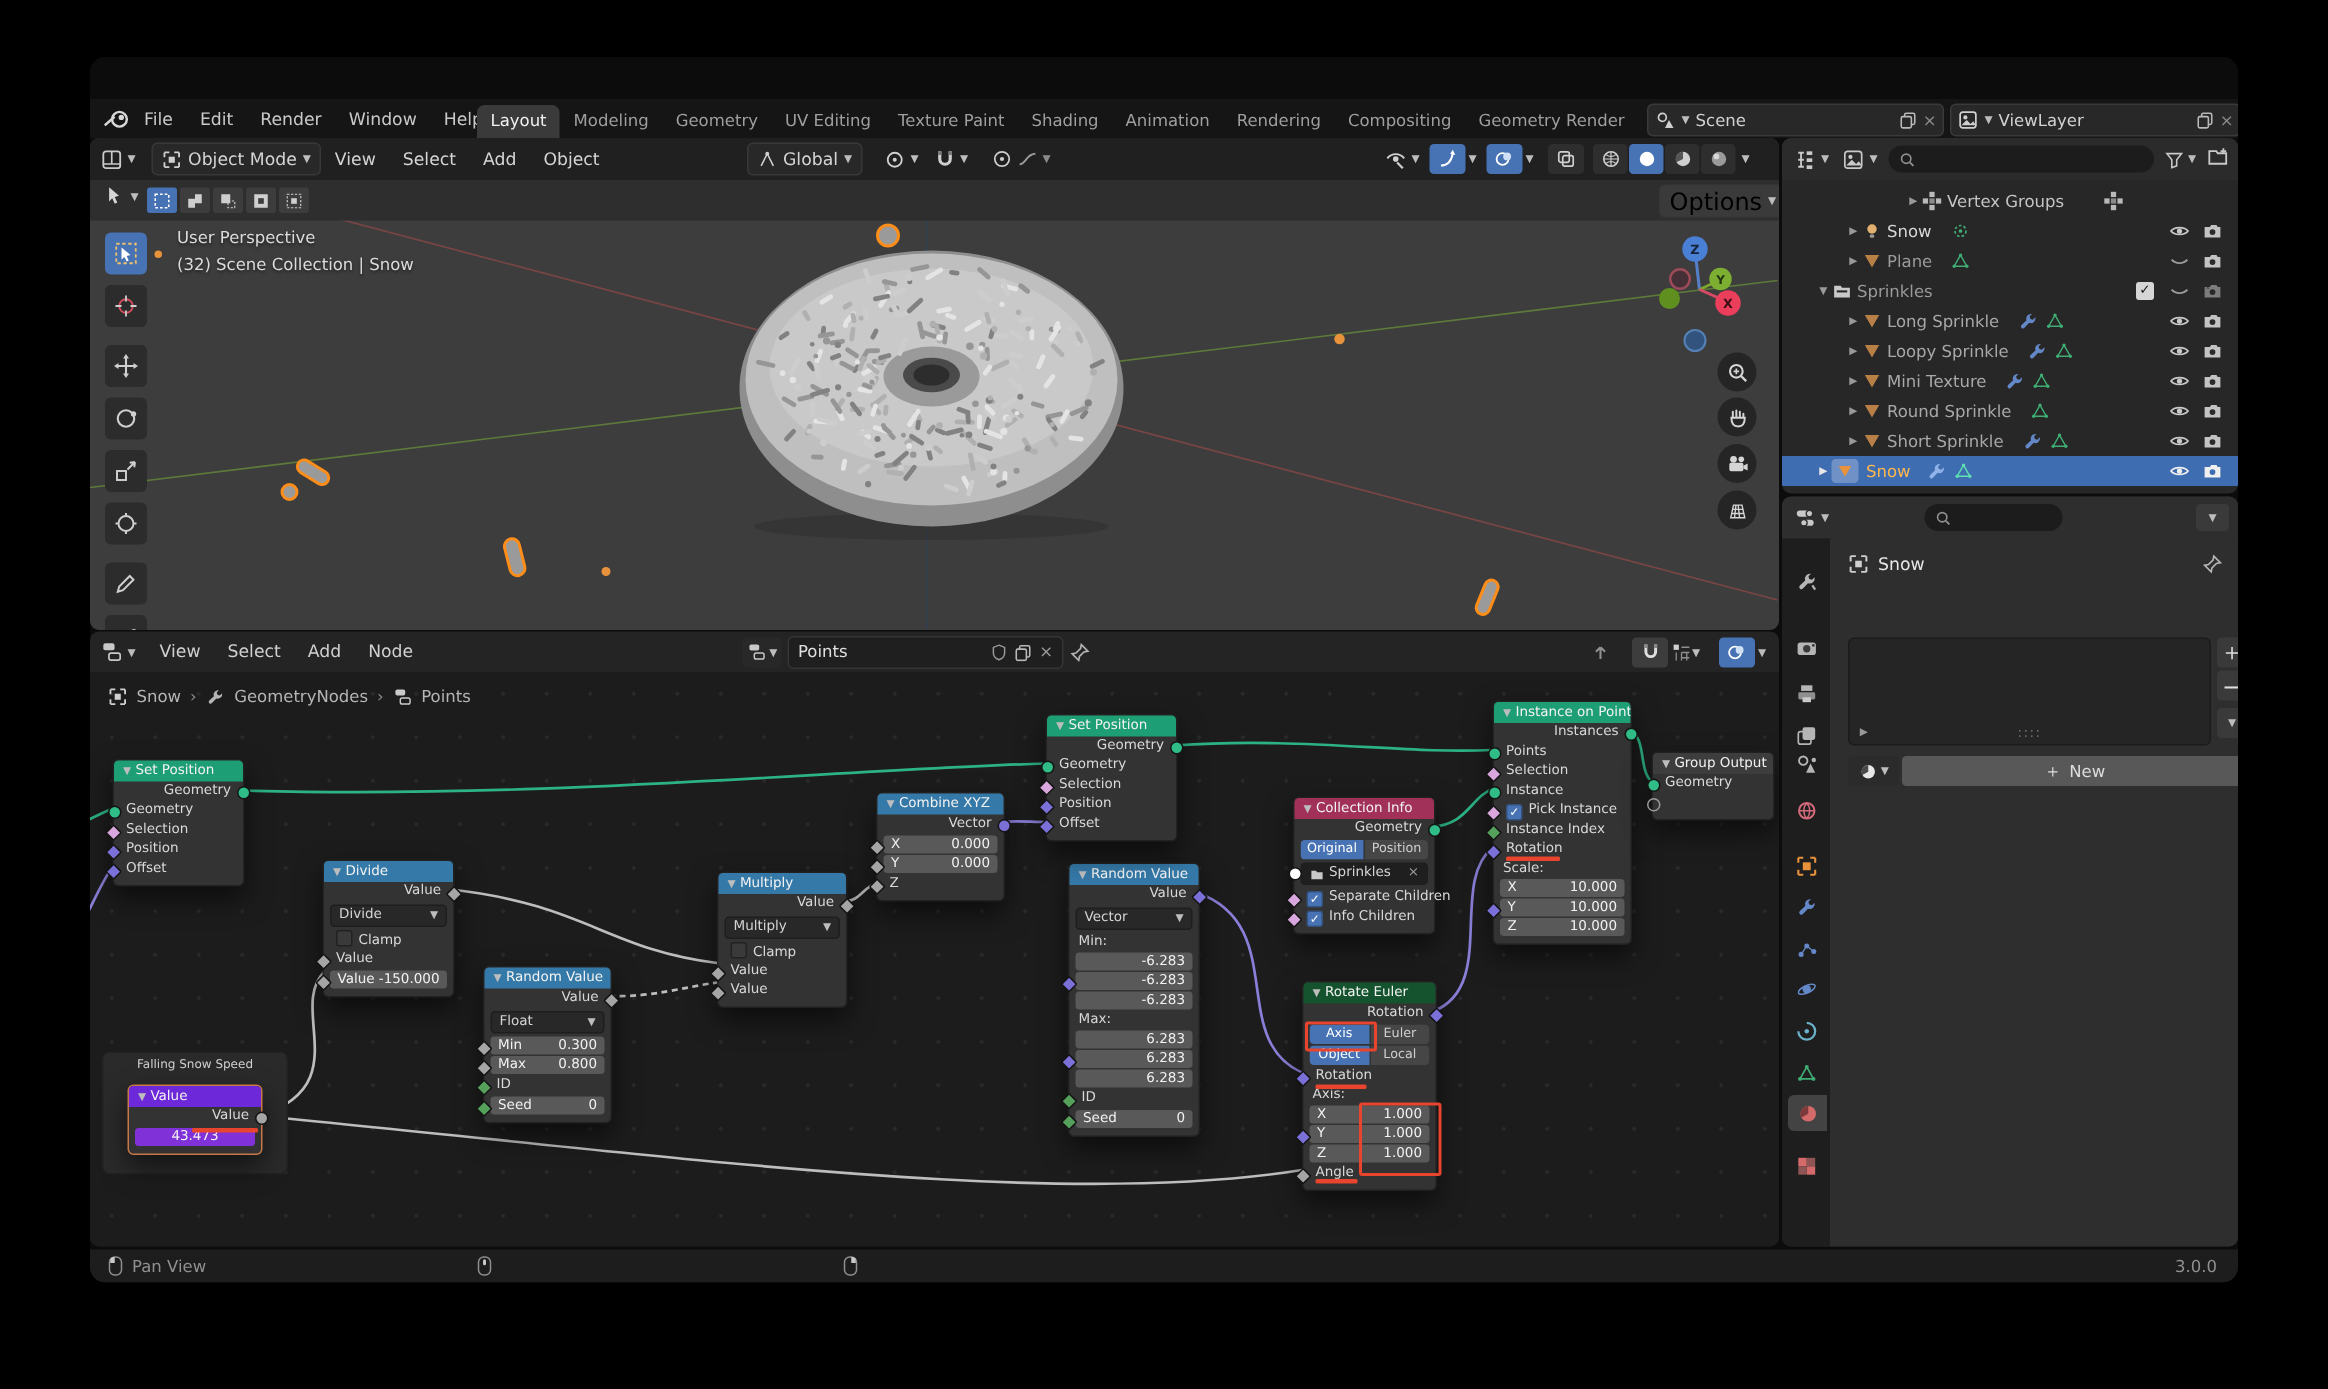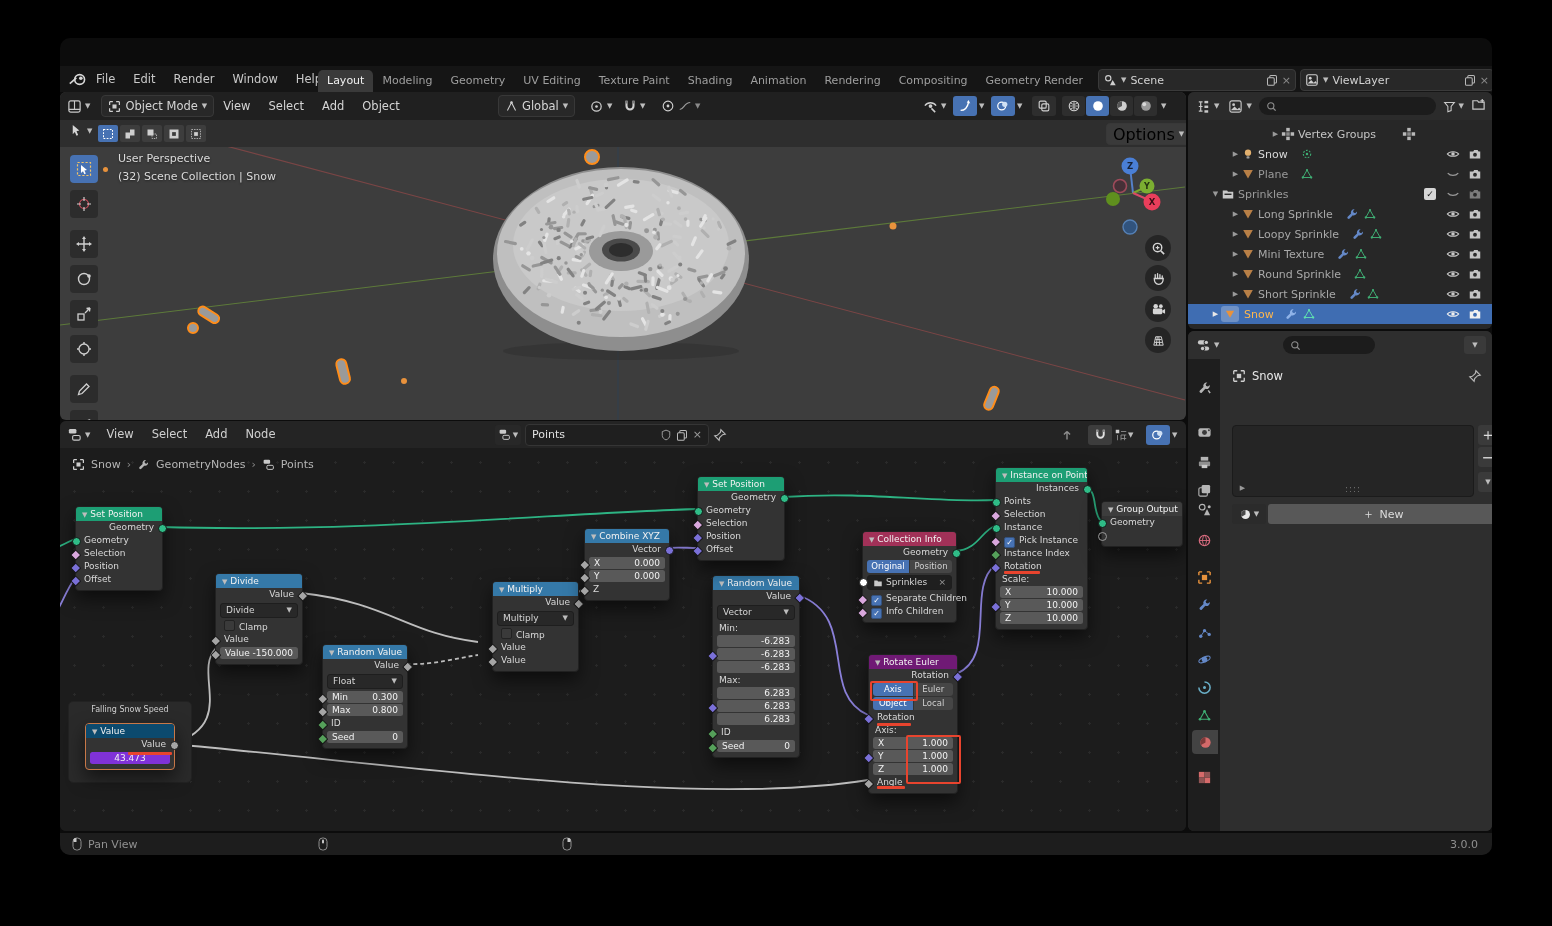--- a/index.html
+++ b/index.html
@@ -767,29 +767,29 @@
           </div>
         <div class="nr"><span class="sock L dia grn"></span><span>ID</span></div>
         <div class="nf">
             <span class="sock L dia grn" style="left:-8.5px"></span>
             <span>Seed</span>
             <span>0</span>
           </div>
       </div>
 
       <div class="n" style="left:25px;top:275px;width:88px;border-color:#c87848">
-        <div class="nh" style="background:#0c4a6e"><span class="cv">▼</span> <span>Value</span></div>
+        <div class="nh" style="background:#6d28d9"><span class="cv">▼</span> <span>Value</span></div>
         <div class="nr o"><span>Value</span><span class="sock R flt"></span></div>
         <span class="ann" style="left:42px;top:28px;width:44px"></span>
         <div class="nf num" style="background:#8032d8;justify-content:center">
             <span>43.473</span>
           </div>
       </div>
 
-      <div class="n" style="left:432px;top:133px;width:85px">
+      <div class="n" style="left:418px;top:133px;width:85px">
         <div class="nh" style="background:#3579a8"><span class="cv">▼</span> <span>Multiply</span></div>
         <div class="nr o"><span>Value</span><span class="sock R dia flt"></span></div>
         <div class="nd">
             <span>Multiply</span>
             <span class="cv">▼</span>
           </div>
         <div class="nr"><span class="cb"></span><span>Clamp</span></div>
         <div class="nr"><span class="sock L dia flt"></span><span>Value</span></div>
         <div class="nr"><span class="sock L dia flt"></span><span>Value</span></div>
       </div>
@@ -871,21 +871,21 @@
               </svg>
               <span>Sprinkles</span>
             </span>
           <span style="color:#9a9a9a">×</span>
         </div>
         <div class="nr"><span class="sock L dia pnk"></span><span class="cb on"></span><span>Separate Children</span></div>
         <div class="nr"><span class="sock L dia pnk"></span><span class="cb on"></span><span>Info Children</span></div>
       </div>
 
       <div class="n" style="left:808px;top:206px;width:88px">
-        <div class="nh" style="background:#701a75"><span class="cv">▼</span> <span>Rotate Euler</span></div>
+        <div class="nh" style="background:#14532d"><span class="cv">▼</span> <span>Rotate Euler</span></div>
         <div class="nr o"><span>Rotation</span><span class="sock R dia vec"></span></div>
         <div class="tgl">
             <span class="on">Axis Angle</span>
             <span>Euler</span>
           </div>
         <div class="tgl">
             <span class="on">Object</span>
             <span>Local</span>
           </div>
         <div class="nr"><span class="sock L dia vec"></span><span>Rotation</span></div>

